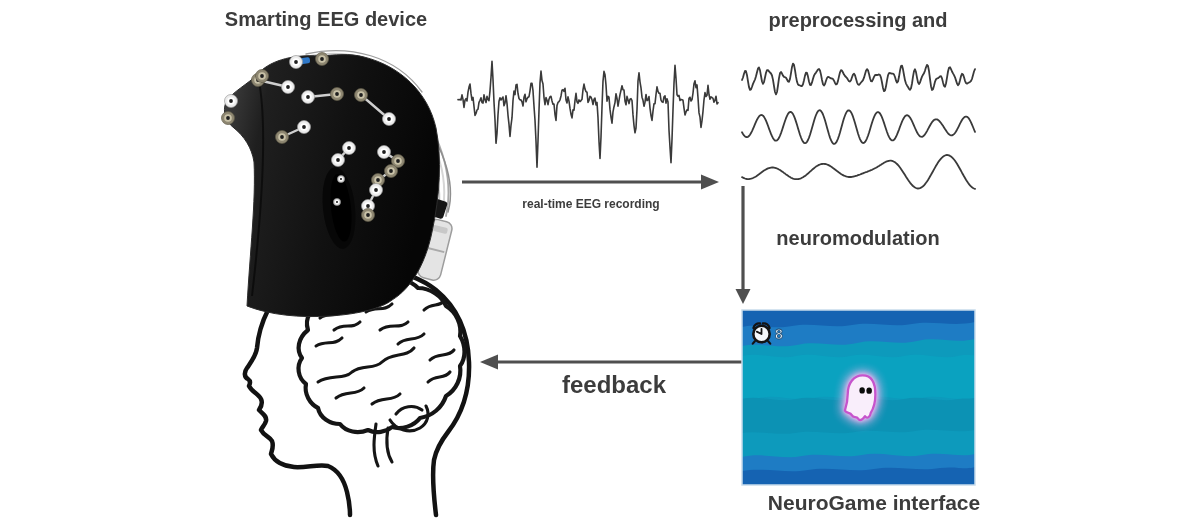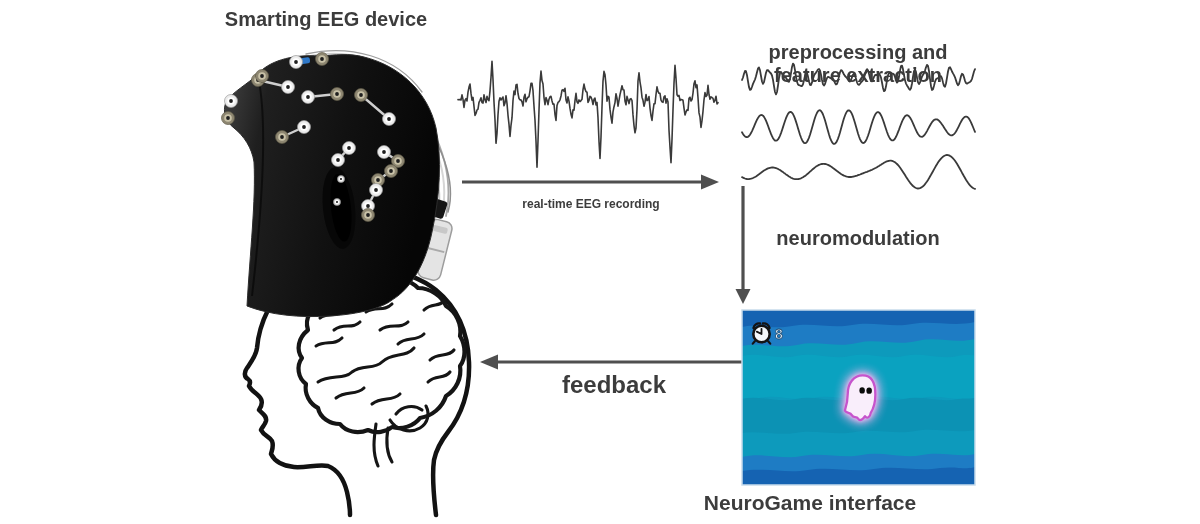--- a/index.html
+++ b/index.html
@@ -3,24 +3,24 @@
 <meta charset="utf-8">
 <style>
   html,body{margin:0;padding:0;background:#ffffff;}
   #canvas{position:relative;width:1200px;height:524px;background:#ffffff;overflow:hidden;
           font-family:"Liberation Sans",sans-serif;}
   #art{position:absolute;left:0;top:0;width:1200px;height:524px;}
   .lbl{position:absolute;font-weight:bold;color:#3c3c3c;transform:translateX(-50%);
        text-align:center;white-space:nowrap;line-height:1.15;}
   #lbl-device{left:326px;top:8px;font-size:20px;text-align:right;}
   #lbl-recording{left:591px;top:198px;font-size:12px;}
-  #lbl-preproc{left:858px;top:9px;font-size:20px;line-height:23px;margin-top:32px;}
+  #lbl-preproc{left:858px;top:9px;font-size:20px;line-height:23px;}
   #lbl-neuromod{left:858px;top:226px;font-size:20px;line-height:24px;}
   #lbl-feedback{left:614px;top:371px;font-size:24px;}
-  #lbl-game{left:810px;top:491px;font-size:21px;}
+  #lbl-game{left:874px;top:491px;font-size:21px;}
   .wave{fill:none;stroke-linecap:round;stroke-linejoin:round;}
   .arrowline{stroke-width:3.2px;fill:none;}
   .headline{fill:none;stroke:#121212;stroke-width:4.5px;stroke-linecap:round;stroke-linejoin:round;}
   .gyri{fill:none;stroke:#151515;stroke-width:3.1px;stroke-linecap:round;stroke-linejoin:round;}
   #ghost-grp{filter:drop-shadow(0 0 5px #f3a6ef) drop-shadow(0 0 2px #f8c8f4);}
   .clockstroke{fill:none;stroke:#141414;stroke-linecap:round;}
 </style>
 </head>
 <body>
 
@@ -347,20 +347,19 @@
         </g>
       </g>
       <rect x="742" y="310" width="233" height="175" fill="none" stroke-width="1.5" stroke="#c8dcec"></rect>
     </g>
   </svg>
 
   <div class="lbl" id="lbl-device">Smarting EEG device</div>
   <div class="lbl" id="lbl-recording">real-time EEG recording</div>
   <div class="lbl" id="lbl-preproc">
     <div>preprocessing and</div>
-    <div>feature extraction</div>
   </div>
   <div class="lbl" id="lbl-neuromod">
     <div>neuromodulation</div>
   </div>
   <div class="lbl" id="lbl-feedback">feedback</div>
   <div class="lbl" id="lbl-game">NeuroGame interface</div>
 </div>
 
 </body></html>

